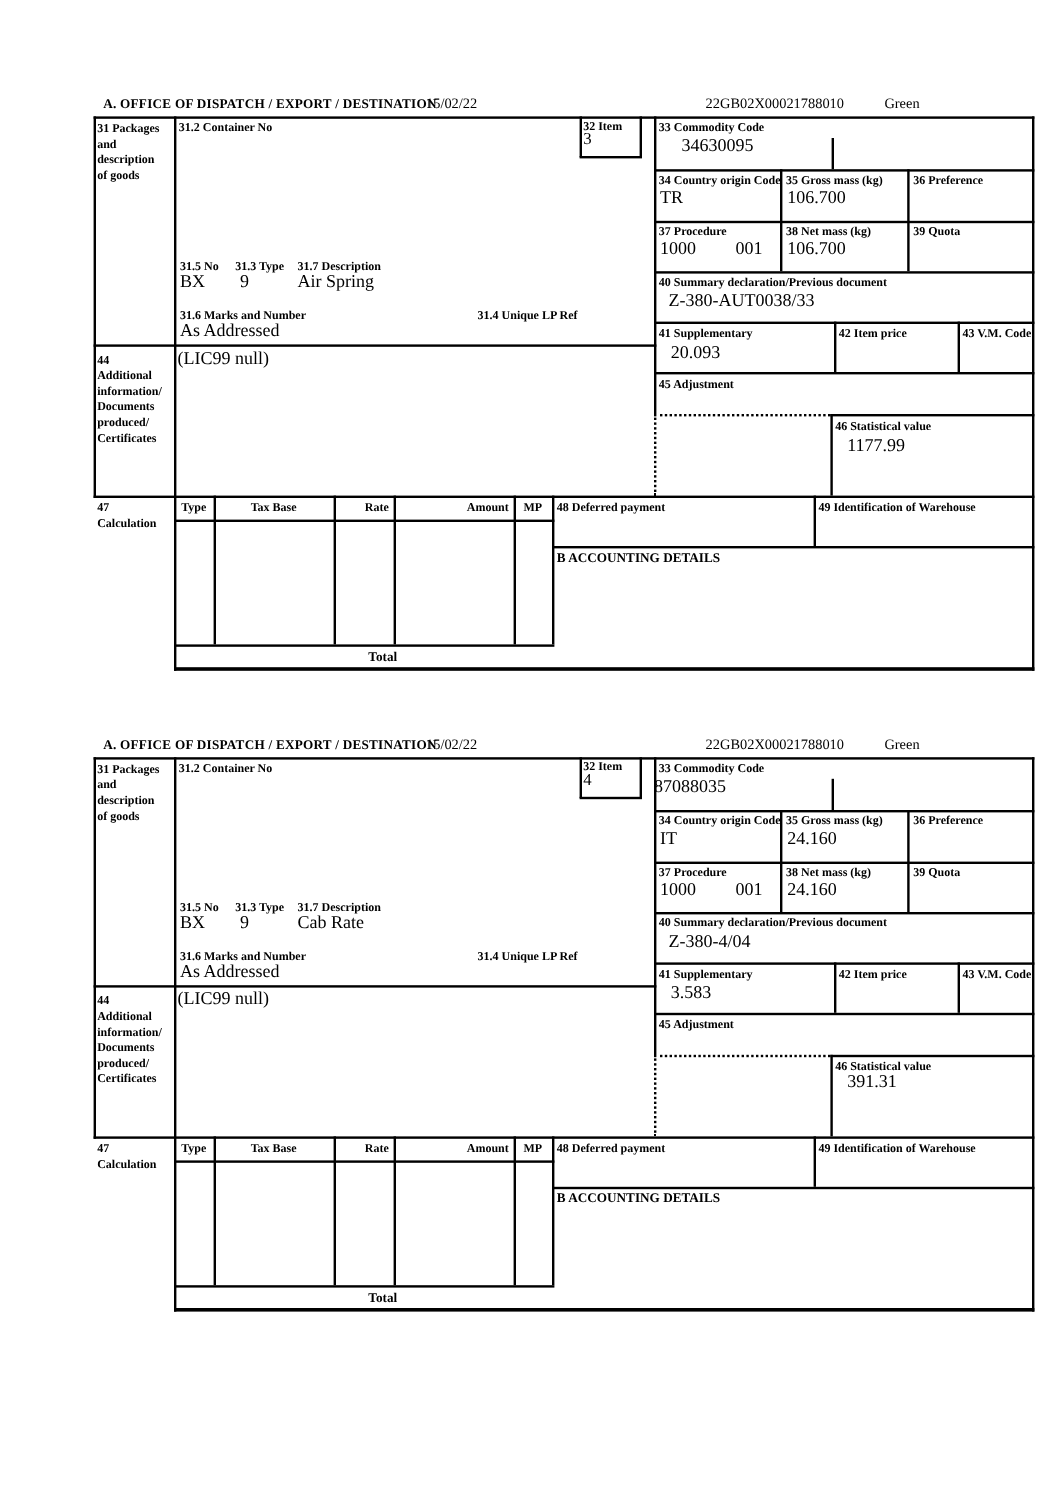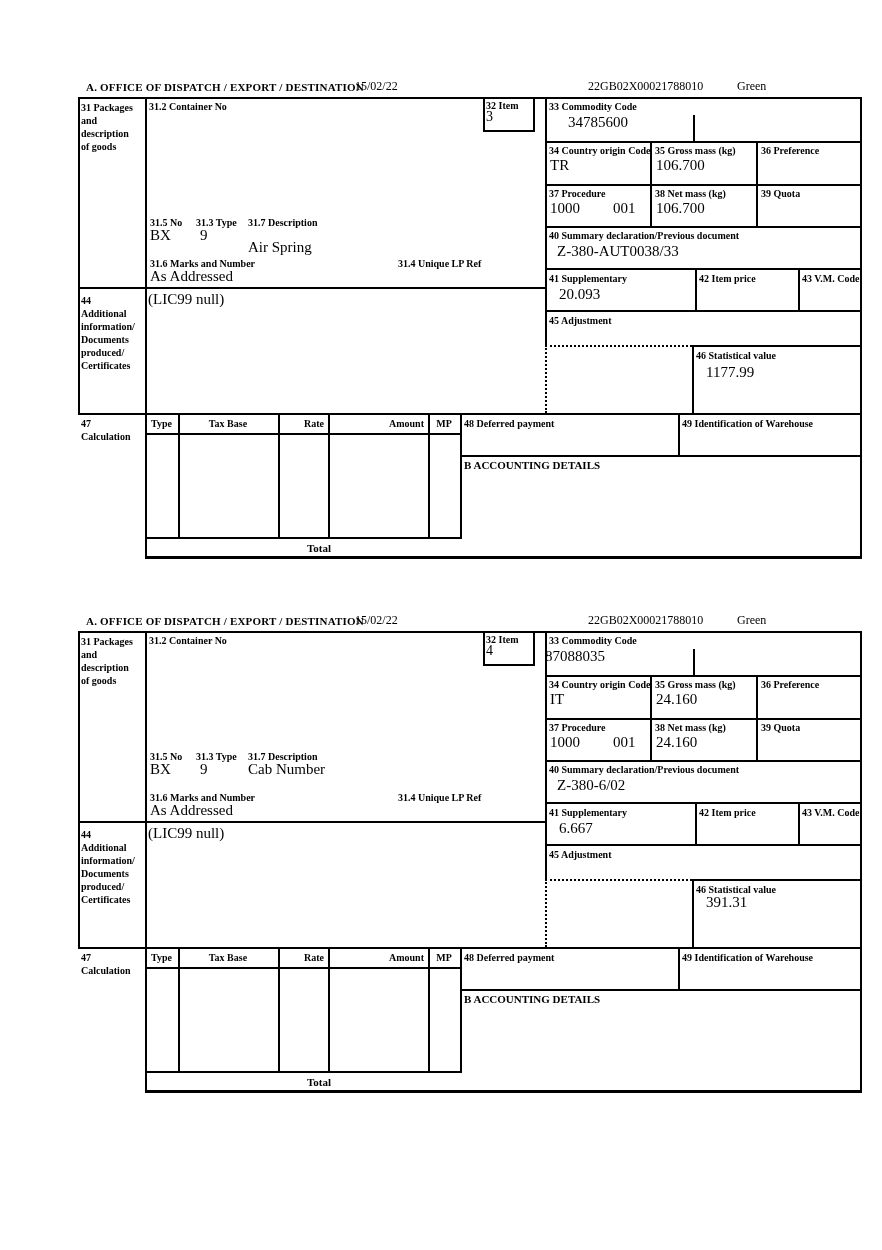--- a/index.html
+++ b/index.html
@@ -70,21 +70,21 @@
       <i class="ln" style="left:67px;top:459px;width:717px;height:3px;"></i>
 
       <span class="lbl stack" style="left:3px;top:4px;width:62px;">31 Packages
 and
 description
 of goods</span>
       <span class="lbl" style="left:71px;top:3px;">31.2 Container No</span>
       <span class="lbl" style="left:408px;top:2px;">32 Item</span>
       <span class="val sm" style="left:408px;top:13px;">3</span>
       <span class="lbl" style="left:471px;top:3px;">33 Commodity Code</span>
-      <span class="val" style="left:490px;top:18px;">34785600</span>
+      <span class="val" style="left:490px;top:18px;">34630095</span>
       <span class="lbl" style="left:471px;top:47px;">34 Country origin Code</span>
       <span class="val" style="left:472px;top:61px;">TR</span>
       <span class="lbl" style="left:577px;top:47px;">35 Gross mass (kg)</span>
       <span class="val" style="left:578px;top:61px;">106.700</span>
       <span class="lbl" style="left:683px;top:47px;">36 Preference</span>
       <span class="lbl" style="left:471px;top:90px;">37 Procedure</span>
       <span class="val" style="left:472px;top:104px;">1000</span>
       <span class="val" style="left:535px;top:104px;">001</span>
       <span class="lbl" style="left:577px;top:90px;">38 Net mass (kg)</span>
       <span class="val" style="left:578px;top:104px;">106.700</span>
@@ -96,21 +96,21 @@
       <span class="lbl" style="left:621px;top:175px;">42 Item price</span>
       <span class="lbl" style="left:724px;top:175px;">43 V.M. Code</span>
       <span class="lbl" style="left:471px;top:217px;">45 Adjustment</span>
       <span class="lbl" style="left:618px;top:252px;">46 Statistical value</span>
       <span class="val" style="left:628px;top:268px;">1177.99</span>
       <span class="lbl" style="left:72px;top:119px;">31.5 No</span>
       <span class="lbl" style="left:118px;top:119px;">31.3 Type</span>
       <span class="lbl" style="left:170px;top:119px;">31.7 Description</span>
       <span class="val" style="left:72px;top:131px;">BX</span>
       <span class="val" style="left:122px;top:131px;">9</span>
-      <span class="val" style="left:170px;top:143px;">Air Spring</span>
+      <span class="val" style="left:170px;top:131px;">Air Spring</span>
       <span class="lbl" style="left:72px;top:160px;">31.6 Marks and Number</span>
       <span class="lbl" style="left:320px;top:160px;">31.4 Unique LP Ref</span>
       <span class="val" style="left:72px;top:172px;">As Addressed</span>
       <span class="lbl stack" style="left:3px;top:197px;width:62px;">44
 Additional
 information/
 Documents
 produced/
 Certificates</span>
       <span class="val" style="left:70px;top:195px;">(LIC99 null)</span>
@@ -184,34 +184,34 @@
       <span class="lbl" style="left:577px;top:47px;">35 Gross mass (kg)</span>
       <span class="val" style="left:578px;top:61px;">24.160</span>
       <span class="lbl" style="left:683px;top:47px;">36 Preference</span>
       <span class="lbl" style="left:471px;top:90px;">37 Procedure</span>
       <span class="val" style="left:472px;top:104px;">1000</span>
       <span class="val" style="left:535px;top:104px;">001</span>
       <span class="lbl" style="left:577px;top:90px;">38 Net mass (kg)</span>
       <span class="val" style="left:578px;top:104px;">24.160</span>
       <span class="lbl" style="left:683px;top:90px;">39 Quota</span>
       <span class="lbl" style="left:471px;top:132px;">40 Summary declaration/Previous document</span>
-      <span class="val" style="left:479px;top:147px;">Z-380-6/02</span>
+      <span class="val" style="left:479px;top:147px;">Z-380-4/04</span>
       <span class="lbl" style="left:471px;top:175px;">41 Supplementary</span>
-      <span class="val" style="left:481px;top:190px;">6.667</span>
+      <span class="val" style="left:481px;top:190px;">3.583</span>
       <span class="lbl" style="left:621px;top:175px;">42 Item price</span>
       <span class="lbl" style="left:724px;top:175px;">43 V.M. Code</span>
       <span class="lbl" style="left:471px;top:217px;">45 Adjustment</span>
       <span class="lbl" style="left:618px;top:252px;">46 Statistical value</span>
       <span class="val" style="left:628px;top:264px;text-align:right;">391.31</span>
       <span class="lbl" style="left:72px;top:119px;">31.5 No</span>
       <span class="lbl" style="left:118px;top:119px;">31.3 Type</span>
       <span class="lbl" style="left:170px;top:119px;">31.7 Description</span>
       <span class="val" style="left:72px;top:131px;">BX</span>
       <span class="val" style="left:122px;top:131px;">9</span>
-      <span class="val" style="left:170px;top:131px;">Cab Number</span>
+      <span class="val" style="left:170px;top:131px;">Cab Rate</span>
       <span class="lbl" style="left:72px;top:160px;">31.6 Marks and Number</span>
       <span class="lbl" style="left:320px;top:160px;">31.4 Unique LP Ref</span>
       <span class="val" style="left:72px;top:172px;">As Addressed</span>
       <span class="lbl stack" style="left:3px;top:197px;width:62px;">44
 Additional
 information/
 Documents
 produced/
 Certificates</span>
       <span class="val" style="left:70px;top:195px;">(LIC99 null)</span>

